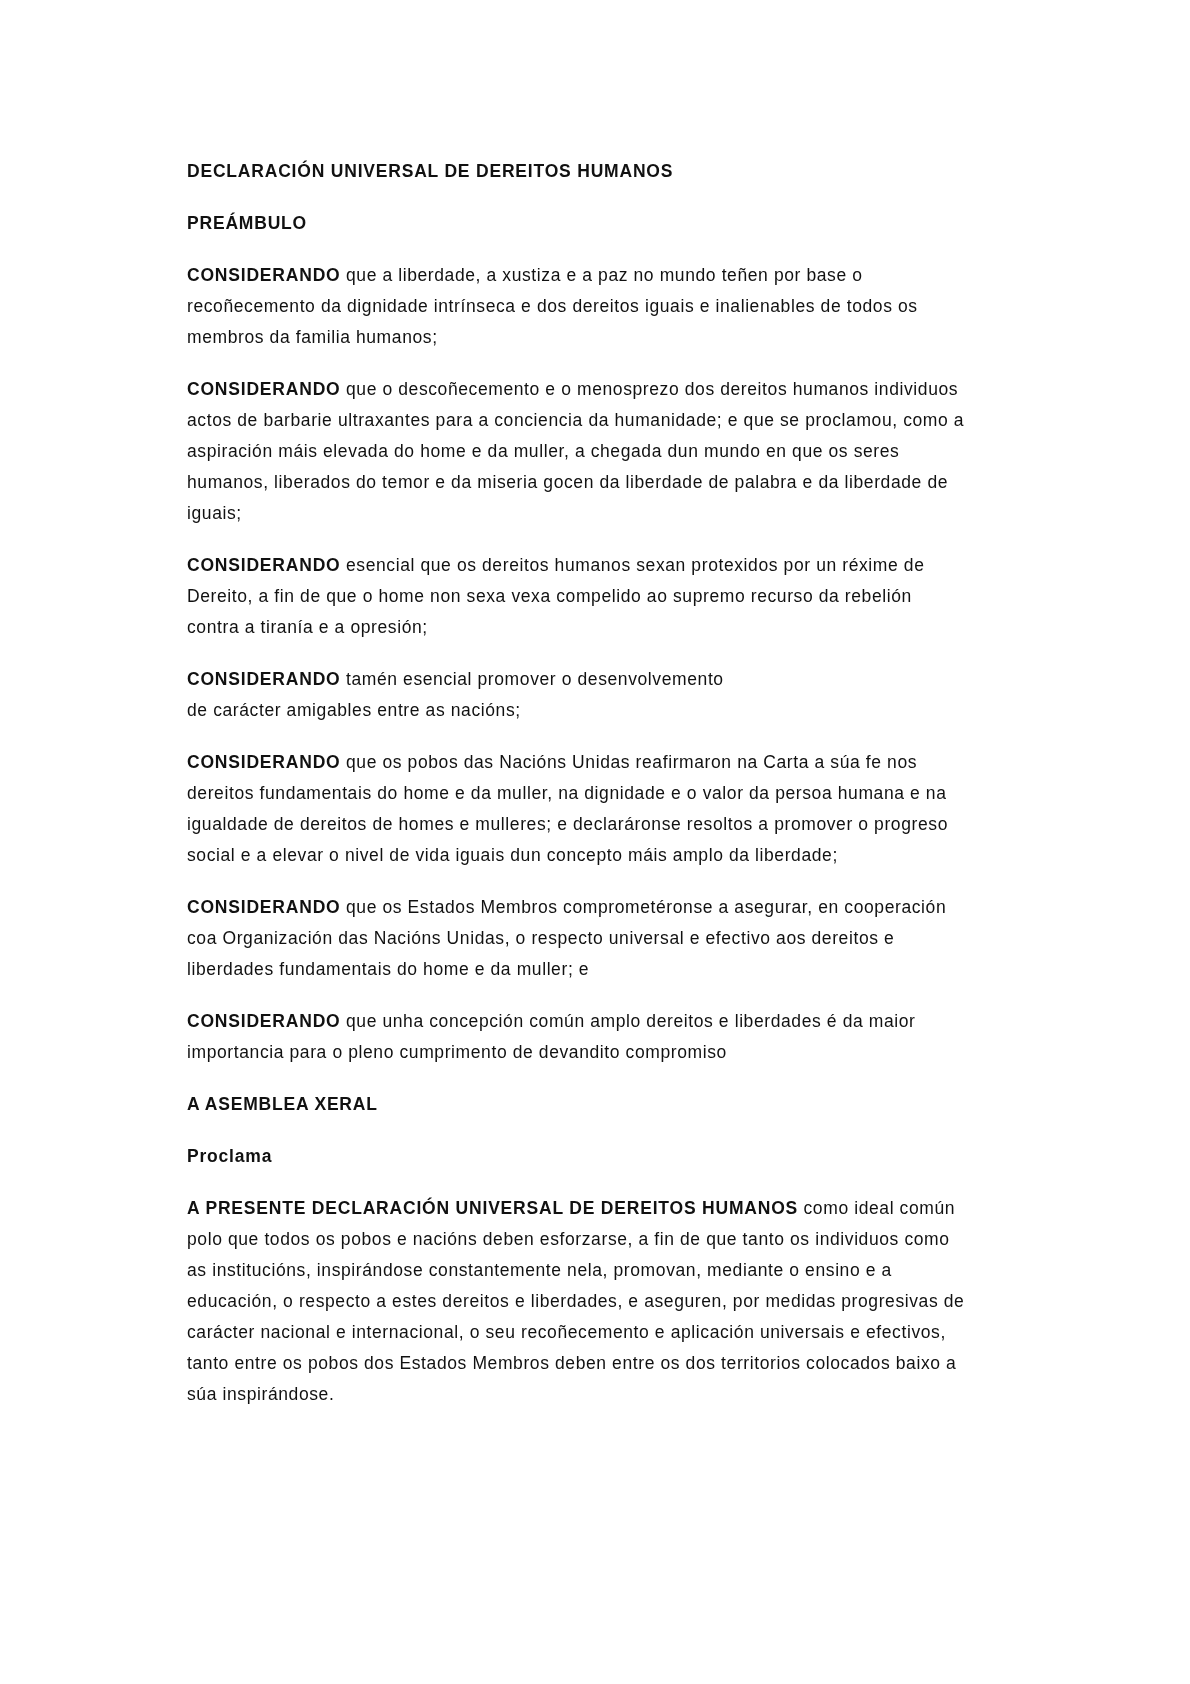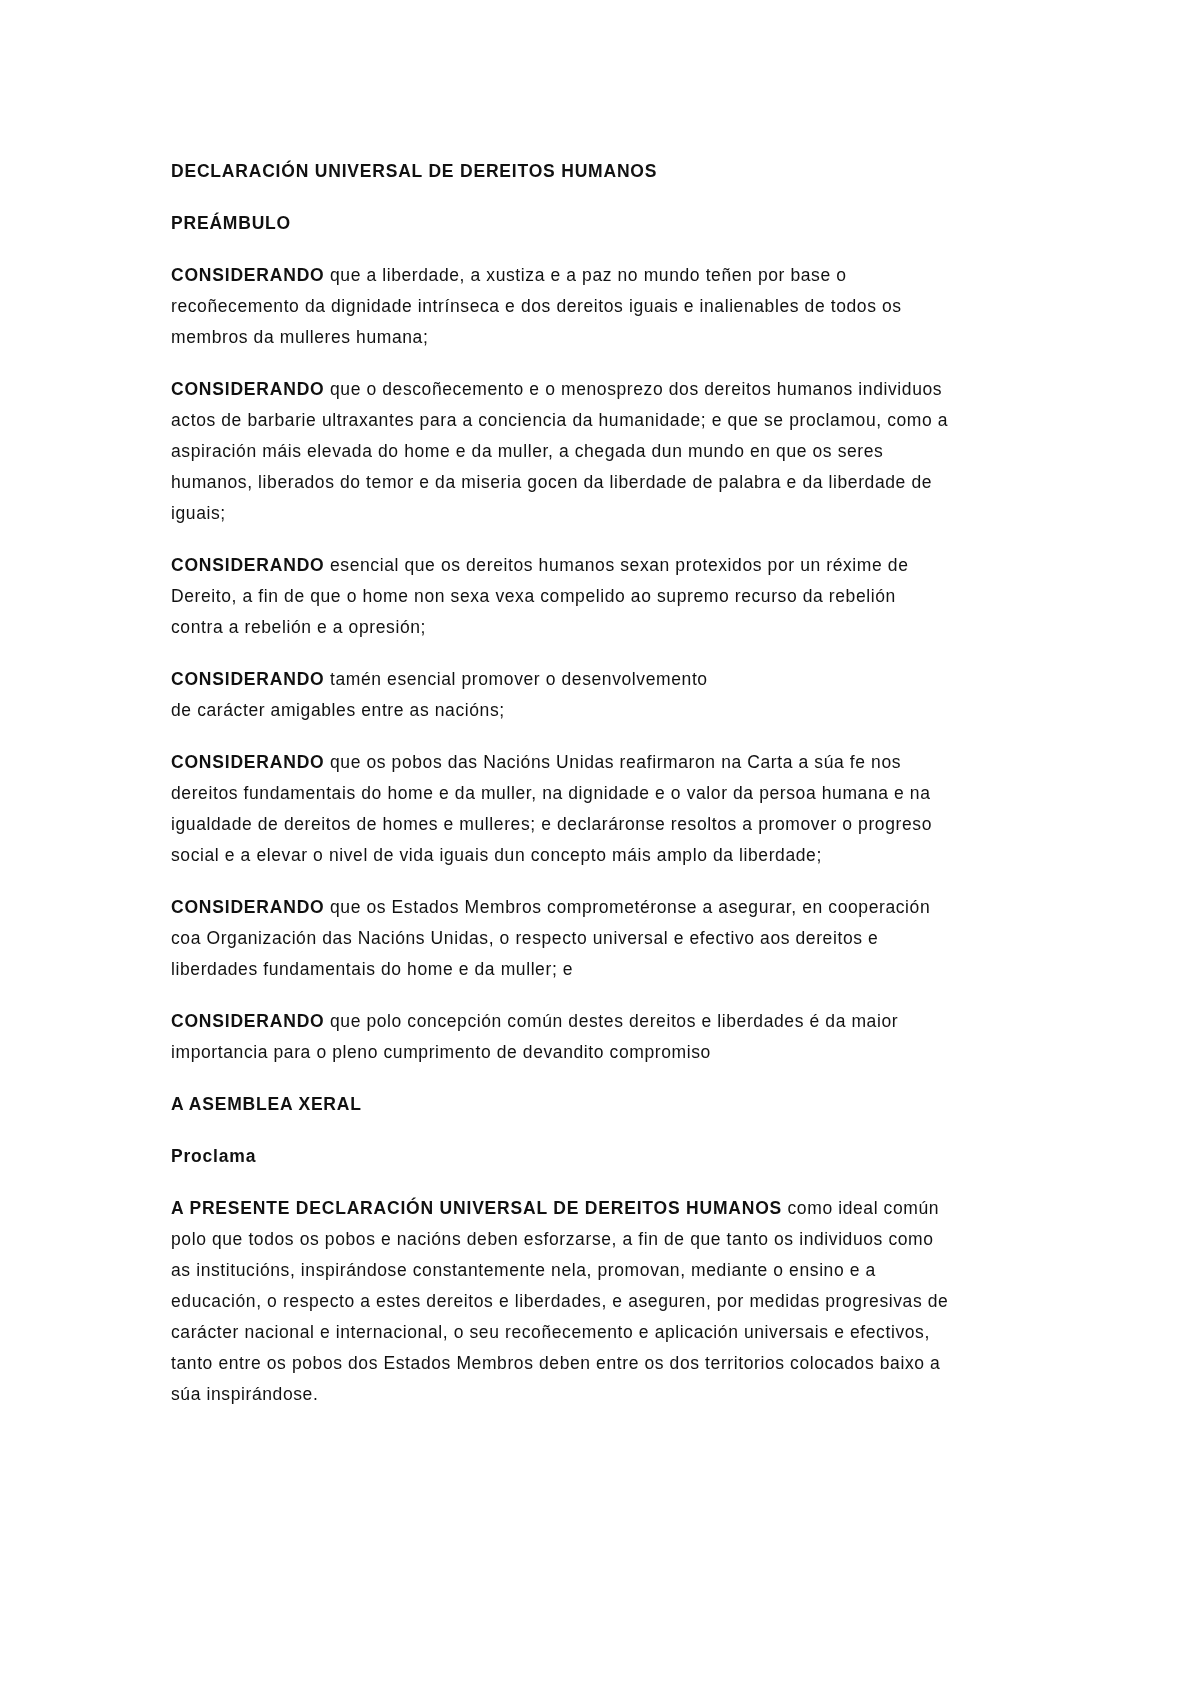--- a/index.html
+++ b/index.html
@@ -1,55 +1,55 @@
 <!DOCTYPE html>
 <html><head>
 <meta charset="utf-8">
 <style>
   html, body { margin:0; padding:0; background:#ffffff; }
   body { width:1190px; height:1684px; position:relative; overflow:hidden;
          font-family:"Liberation Sans", sans-serif; color:#111; }
   .page { position:absolute; left:171px; top:160px; width:870px; }
-  .line { position:absolute; left:0; font-size:17.5px; letter-spacing:0.6px; white-space:nowrap; line-height:22px; }
+  .line { position:absolute; left:16px; font-size:17.5px; letter-spacing:0.6px; white-space:nowrap; line-height:22px; }
   b { font-weight:bold; letter-spacing:0.8px; }
 </style>
 </head>
 <body>
 
 <div class="page">
   <div class="line" style="top:0px"><b>DECLARACIÓN UNIVERSAL DE DEREITOS HUMANOS</b></div>
   <div class="line" style="top:52px"><b>PREÁMBULO</b></div>
 
   <div class="line" style="top:104px"><b>CONSIDERANDO</b><span> que a liberdade, a xustiza e a paz no mundo teñen por base o</span></div>
   <div class="line" style="top:135px">recoñecemento da dignidade intrínseca e dos dereitos iguais e inalienables de todos os</div>
-  <div class="line" style="top:166px">membros da mulleres humana;</div>
+  <div class="line" style="top:166px">membros da familia humanos;</div>
 
   <div class="line" style="top:218px"><b>CONSIDERANDO</b><span> que o descoñecemento e o menosprezo dos dereitos humanos individuos</span></div>
   <div class="line" style="top:249px">actos de barbarie ultraxantes para a conciencia da humanidade; e que se proclamou, como a</div>
   <div class="line" style="top:280px">aspiración máis elevada do home e da muller, a chegada dun mundo en que os seres</div>
   <div class="line" style="top:311px">humanos, liberados do temor e da miseria gocen da liberdade de palabra e da liberdade de</div>
   <div class="line" style="top:342px">iguais;</div>
 
   <div class="line" style="top:394px"><b>CONSIDERANDO</b><span> esencial que os dereitos humanos sexan protexidos por un réxime de</span></div>
   <div class="line" style="top:425px">Dereito, a fin de que o home non sexa vexa compelido ao supremo recurso da rebelión</div>
-  <div class="line" style="top:456px">contra a rebelión e a opresión;</div>
+  <div class="line" style="top:456px">contra a tiranía e a opresión;</div>
 
   <div class="line" style="top:508px"><b>CONSIDERANDO</b><span> tamén esencial promover o desenvolvemento</span></div>
   <div class="line" style="top:539px">de carácter amigables entre as nacións;</div>
 
   <div class="line" style="top:591px"><b>CONSIDERANDO</b><span> que os pobos das Nacións Unidas reafirmaron na Carta a súa fe nos</span></div>
   <div class="line" style="top:622px">dereitos fundamentais do home e da muller, na dignidade e o valor da persoa humana e na</div>
   <div class="line" style="top:653px">igualdade de dereitos de homes e mulleres; e declaráronse resoltos a promover o progreso</div>
   <div class="line" style="top:684px">social e a elevar o nivel de vida iguais dun concepto máis amplo da liberdade;</div>
 
   <div class="line" style="top:736px"><b>CONSIDERANDO</b><span> que os Estados Membros comprometéronse a asegurar, en cooperación</span></div>
   <div class="line" style="top:767px">coa Organización das Nacións Unidas, o respecto universal e efectivo aos dereitos e</div>
   <div class="line" style="top:798px">liberdades fundamentais do home e da muller; e</div>
 
-  <div class="line" style="top:850px"><b>CONSIDERANDO</b><span> que polo concepción común destes dereitos e liberdades é da maior</span></div>
+  <div class="line" style="top:850px"><b>CONSIDERANDO</b><span> que unha concepción común amplo dereitos e liberdades é da maior</span></div>
   <div class="line" style="top:881px">importancia para o pleno cumprimento de devandito compromiso</div>
 
   <div class="line" style="top:933px"><b>A ASEMBLEA XERAL</b></div>
   <div class="line" style="top:985px"><b>Proclama</b></div>
 
   <div class="line" style="top:1037px"><b>A PRESENTE DECLARACIÓN UNIVERSAL DE DEREITOS HUMANOS</b><span> como ideal común</span></div>
   <div class="line" style="top:1068px">polo que todos os pobos e nacións deben esforzarse, a fin de que tanto os individuos como</div>
   <div class="line" style="top:1099px">as institucións, inspirándose constantemente nela, promovan, mediante o ensino e a</div>
   <div class="line" style="top:1130px">educación, o respecto a estes dereitos e liberdades, e aseguren, por medidas progresivas de</div>
   <div class="line" style="top:1161px">carácter nacional e internacional, o seu recoñecemento e aplicación universais e efectivos,</div>

